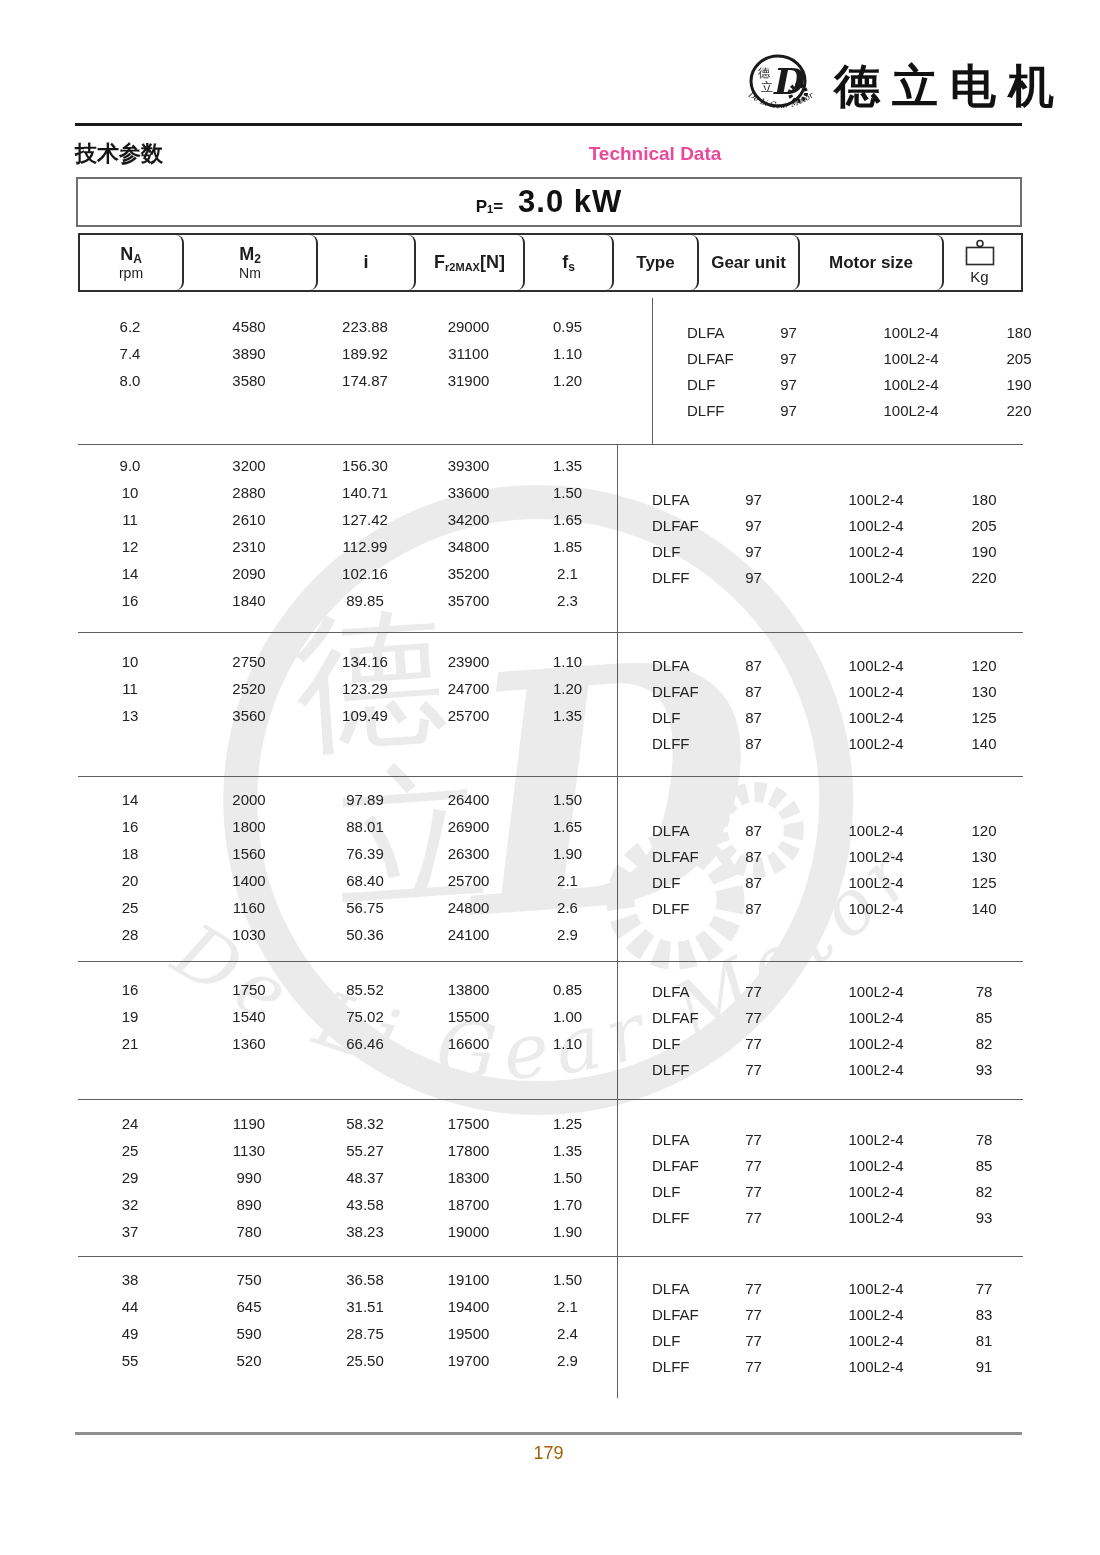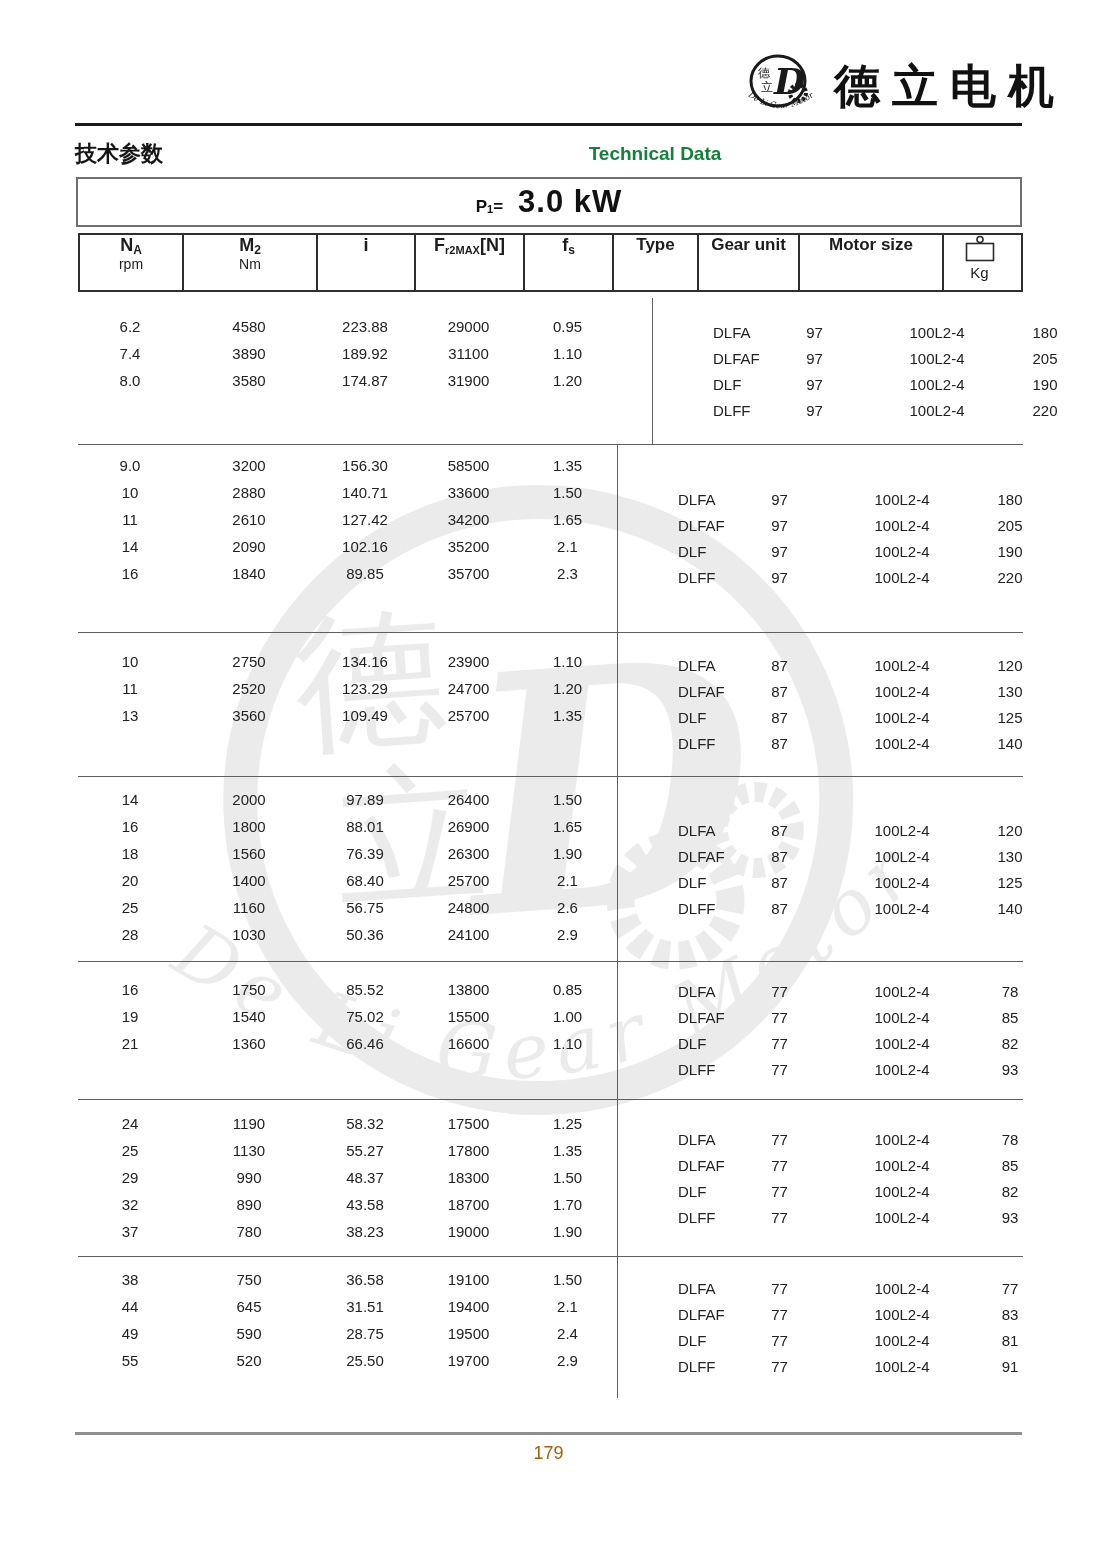--- a/index.html
+++ b/index.html
@@ -14,54 +14,54 @@
   
   .brand{position:absolute;left:738px;top:52px;display:flex;align-items:center;z-index:1;}
   .emblem{width:92px;height:68px;}
   .brand-name{font-family:"DejaVu Serif",serif;font-weight:bold;font-size:46px;
               letter-spacing:12px;color:#111;line-height:68px;margin-left:4px;}
 
   .header-rule{position:absolute;left:75px;top:123px;width:947px;height:3px;background:#1b1b1b;}
 
   .title-cn{position:absolute;left:75px;top:139px;font-size:22px;font-weight:bold;color:#161616;}
   .title-en{position:absolute;left:540px;top:143px;width:230px;text-align:center;
-            font-size:19px;font-weight:bold;color:#15803d;}
+            font-size:19px;font-weight:bold;color:#ec4899;}
 
   
   .power-box{position:absolute;left:76px;top:177px;width:942px;height:46px;
              border:2px solid #6f6f6f;display:flex;align-items:center;justify-content:center;}
   .power-inner{display:flex;align-items:baseline;font-weight:bold;color:#111;}
   .p-main{font-size:17px;}
   .p-sub{font-size:11px;position:relative;top:1px;}
   .p-eq{font-size:17px;}
   .p-val{font-size:31px;letter-spacing:1px;margin-left:15px;}
 
   
   .thead{position:absolute;left:78px;top:233px;width:945px;height:59px;
          border:2px solid #2e2e2e;box-sizing:border-box;display:grid;
          grid-template-columns:104px 134px 98px 109px 89px 85px 101px 144px 71px;}
   .thcell{border-right:2px solid #2e2e2e;display:flex;flex-direction:column;
-          align-items:center;justify-content:flex-start;line-height:1.15;}
+          align-items:center;justify-content:center;line-height:1.15;border-radius:8px;}
   .thcell:last-child{border-right:none;}
   .h-main{font-size:18px;font-weight:bold;}
   .h-sub{font-size:12px;font-weight:bold;position:relative;top:3px;}
   .h-frsub{font-size:11px;font-weight:bold;position:relative;top:3px;}
   .h-unit{font-size:14px;font-weight:normal;}
   .h-label{font-size:17px;font-weight:bold;}
   .kgcell svg{display:block;}
   .kg-label{font-size:15px;font-weight:normal;margin-top:1px;}
 
   
   .tbody{position:absolute;left:78px;top:298px;width:945px;}
   .block{display:flex;box-sizing:border-box;}
   .block.sep{border-bottom:1px solid #5f5f5f;}
   .block-left{width:539px;box-sizing:border-box;display:flex;flex-direction:column;}
   .block-right{width:406px;box-sizing:border-box;border-left:1px solid #5f5f5f;
                display:flex;flex-direction:column;justify-content:center;
-               transform:translateY(0px);padding-left:26px;}
+               transform:translateY(0px);}
   .lrow{display:grid;grid-template-columns:104px 134px 98px 109px 89px;height:27px;align-items:center;}
   .rrow{display:grid;grid-template-columns:85px 101px 144px 72px;height:26px;align-items:center;}
   .cell{text-align:center;font-size:15px;color:#222;}
   .cell.type{text-align:left;padding-left:34px;}
 
   
   .footer-rule{position:absolute;left:75px;top:1432px;width:947px;height:3px;background:#8f8f8f;}
   .page-num{position:absolute;left:75px;top:1443px;width:947px;text-align:center;
             font-size:18px;color:#a16207;}
 </style>
@@ -199,38 +199,45 @@
             <div class="cell">220</div>
           </div>
         </div>
       </div>
       <div class="block sep" style="height: 188px;">
         <div class="block-left" style="padding-top: 7px;">
           <div class="lrow">
             <div class="cell">9.0</div>
             <div class="cell">3200</div>
             <div class="cell">156.30</div>
-            <div class="cell">58500</div>
+            <div class="cell">39300</div>
             <div class="cell">1.35</div>
           </div>
           <div class="lrow">
             <div class="cell">10</div>
             <div class="cell">2880</div>
             <div class="cell">140.71</div>
             <div class="cell">33600</div>
             <div class="cell">1.50</div>
           </div>
           <div class="lrow">
             <div class="cell">11</div>
             <div class="cell">2610</div>
             <div class="cell">127.42</div>
             <div class="cell">34200</div>
             <div class="cell">1.65</div>
           </div>
           <div class="lrow">
+            <div class="cell">12</div>
+            <div class="cell">2310</div>
+            <div class="cell">112.99</div>
+            <div class="cell">34800</div>
+            <div class="cell">1.85</div>
+          </div>
+          <div class="lrow">
             <div class="cell">14</div>
             <div class="cell">2090</div>
             <div class="cell">102.16</div>
             <div class="cell">35200</div>
             <div class="cell">2.1</div>
           </div>
           <div class="lrow">
             <div class="cell">16</div>
             <div class="cell">1840</div>
             <div class="cell">89.85</div>

